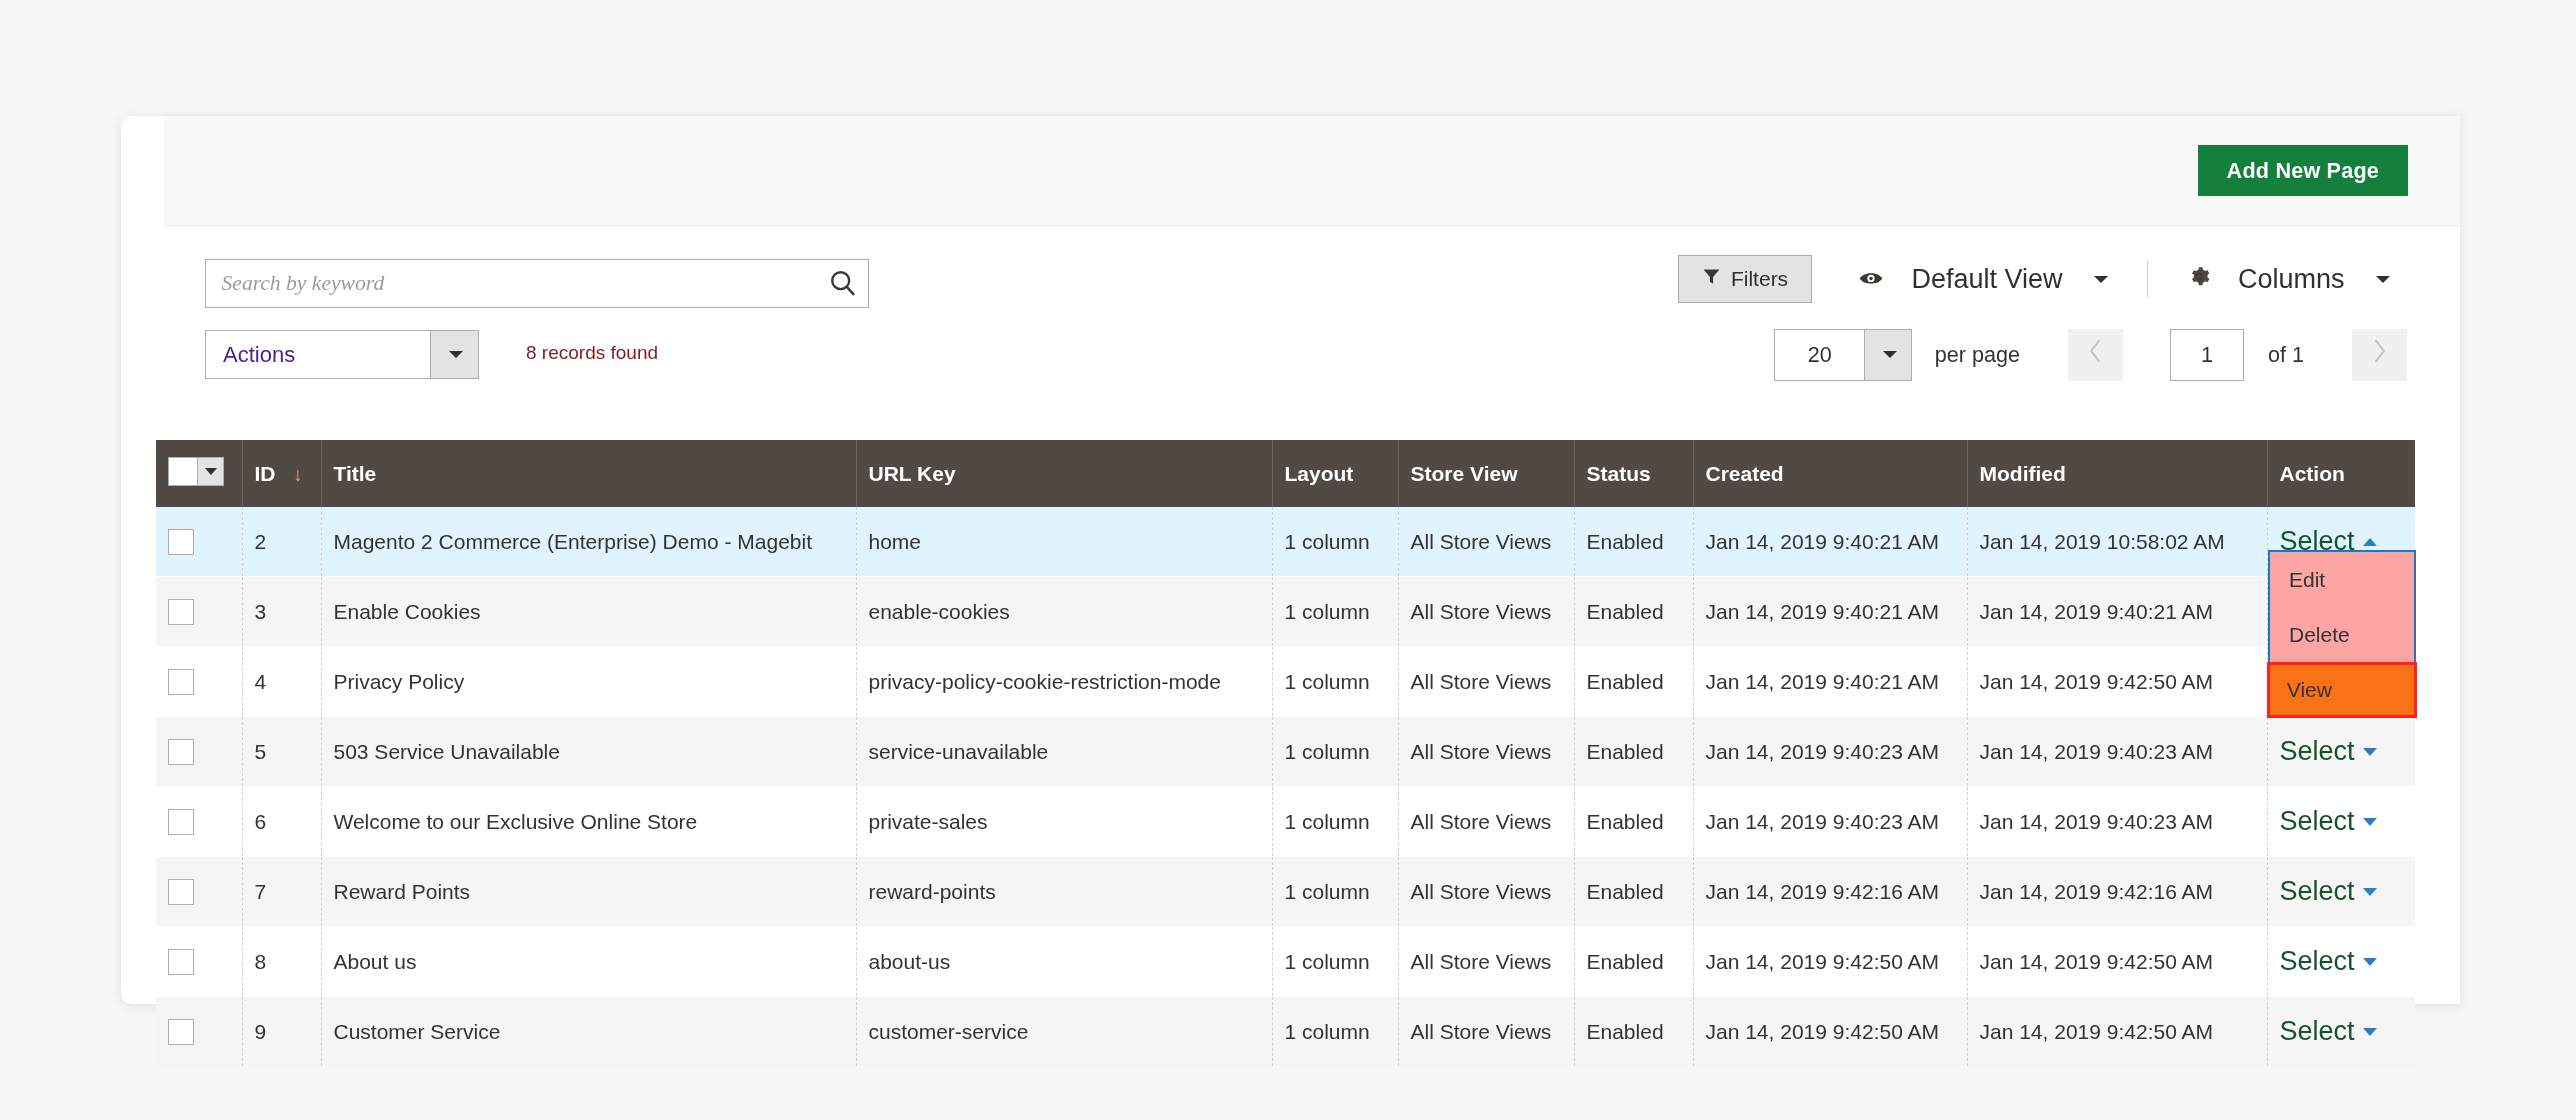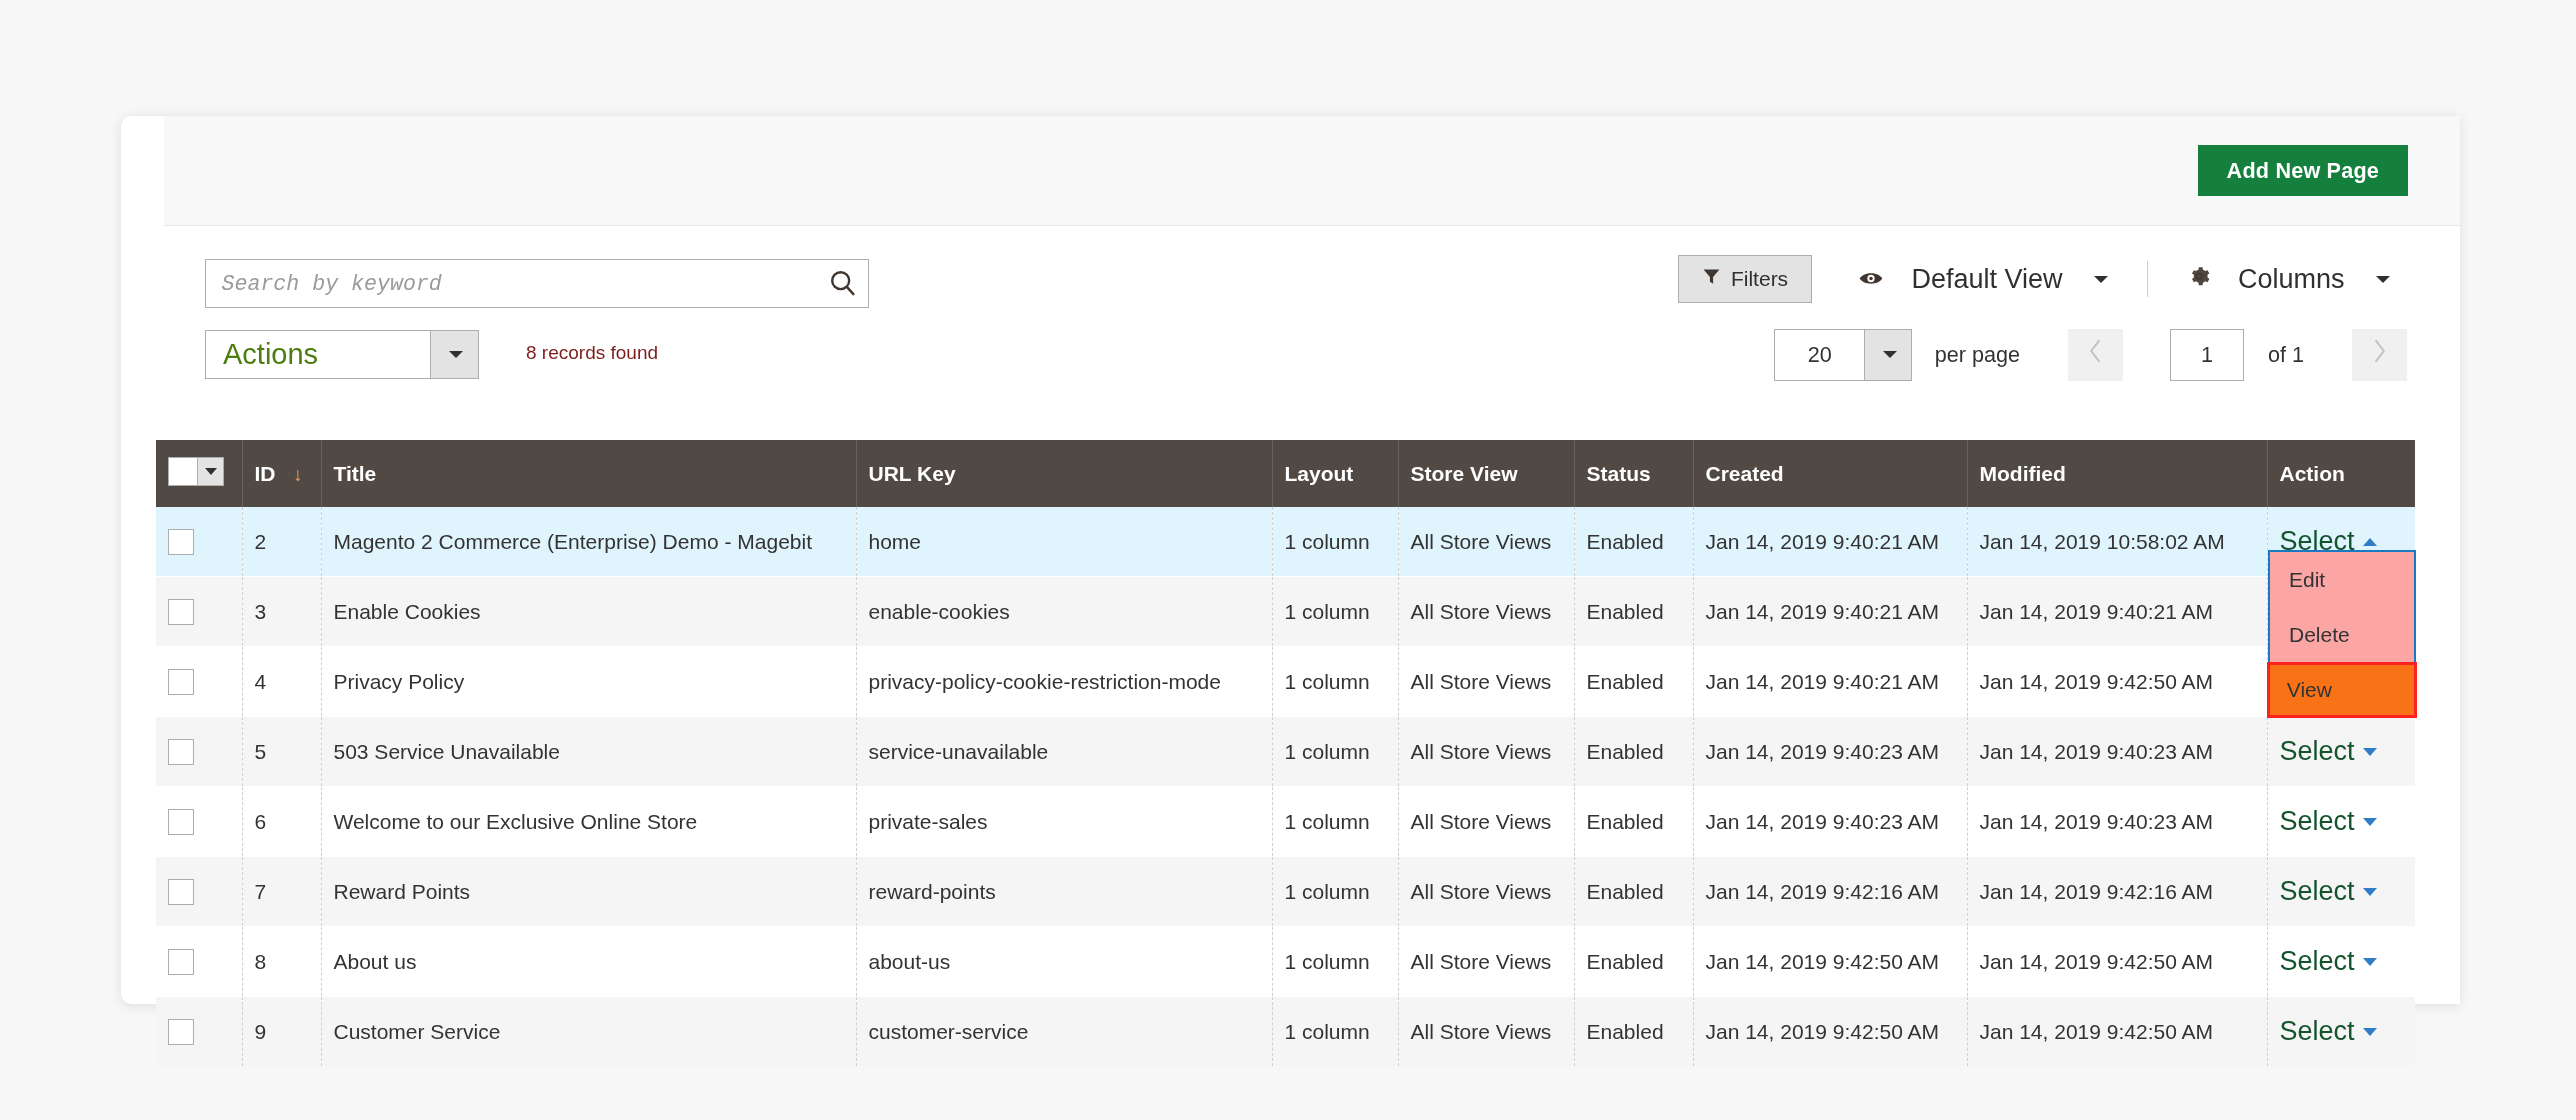--- a/index.html
+++ b/index.html
@@ -67,21 +67,21 @@
     border: 0.9px solid #adadad;
     background: #ffffff;
     display: flex;
     align-items: center;
   }
   .search-input {
     flex: 1;
     border: none;
     outline: none;
     background: transparent;
-    font-family: Liberation Mono, monospace;
+    font-family: Liberation Serif, serif;
     font-size: 21.6px;
     font-style: italic;
     color: #888888;
     padding: 0 15.5px;
   }
   .search-input::placeholder { color: #9b9b9b; font-style: italic; }
   .search-icon-btn {
     width: 52px; height: 100%;
     display: flex; align-items: center; justify-content: center;
     background: transparent; border: none; cursor: pointer;
@@ -138,21 +138,21 @@
     top: 17px;
     width: 274px;
     height: 49px;
     border: 0.9px solid #adadad;
     background: #fff;
     display: flex; align-items: center;
     cursor: pointer;
   }
   .actions-select .label {
     flex: 1; padding-left: 17px;
-    font-size: 29px; color: #4d7c0f;
+    font-size: 22px; color: #4c1d95;
   }
   .actions-select .arrow-box {
     width: 48px; height: 100%;
     background: #e3e3e3;
     border-left: 0.9px solid #adadad;
     display: flex; align-items: center; justify-content: center;
   }
   .records-found {
     position: absolute;
     left: 362px;

